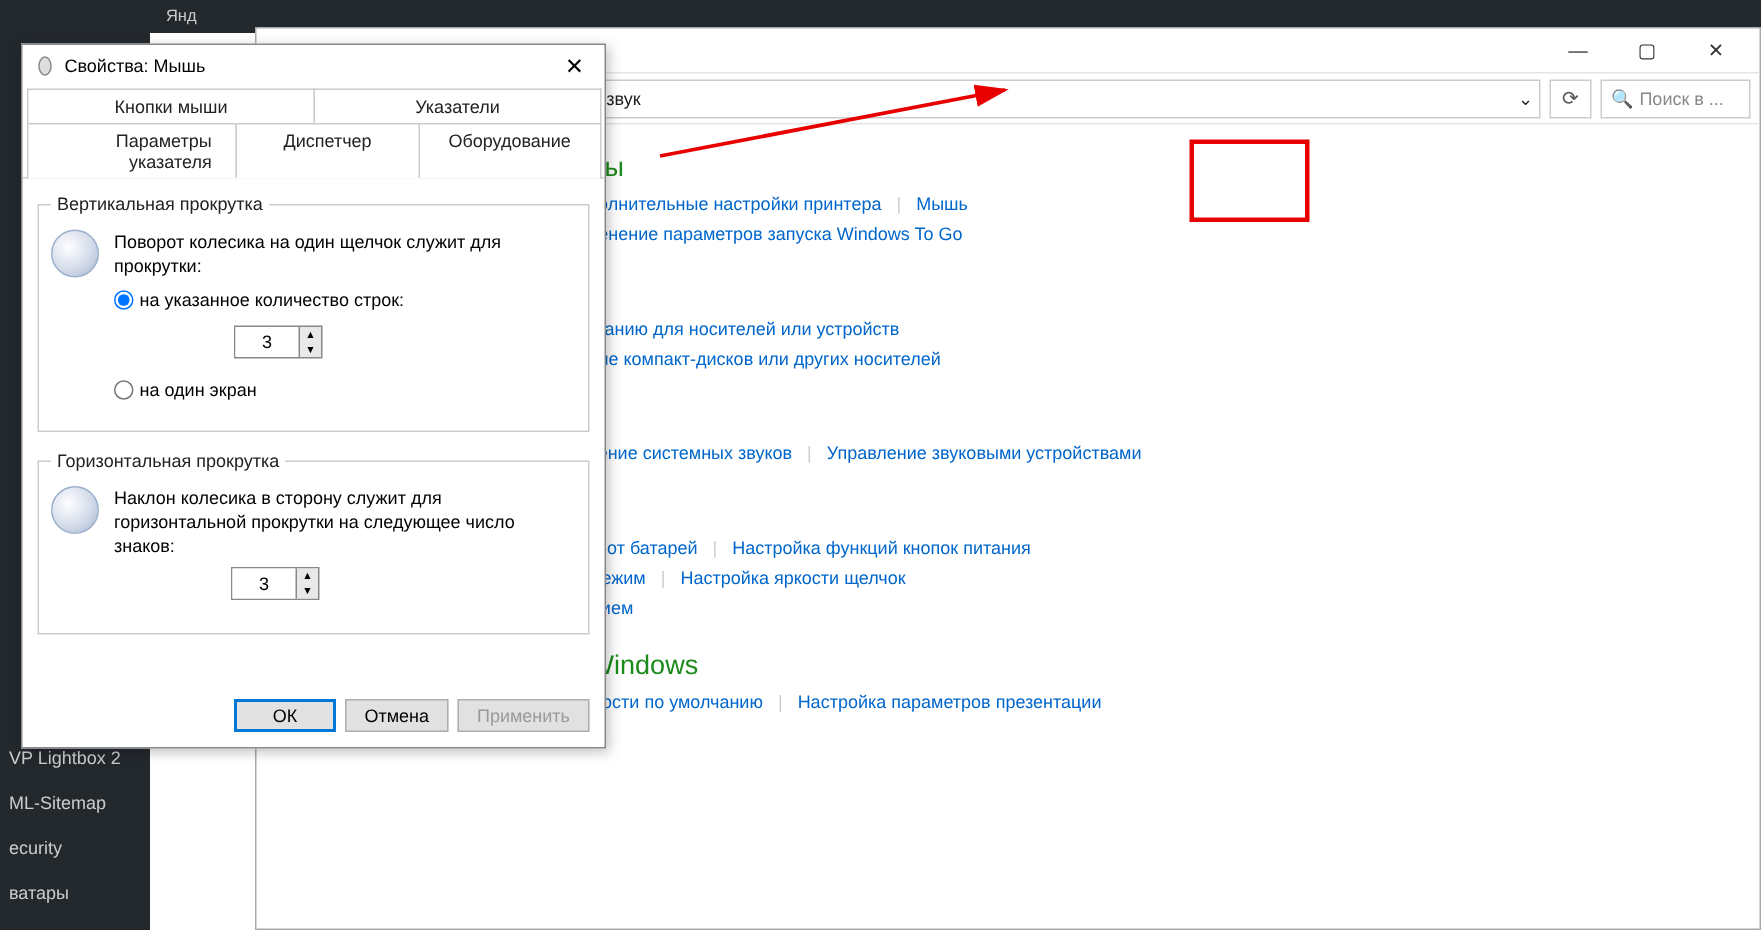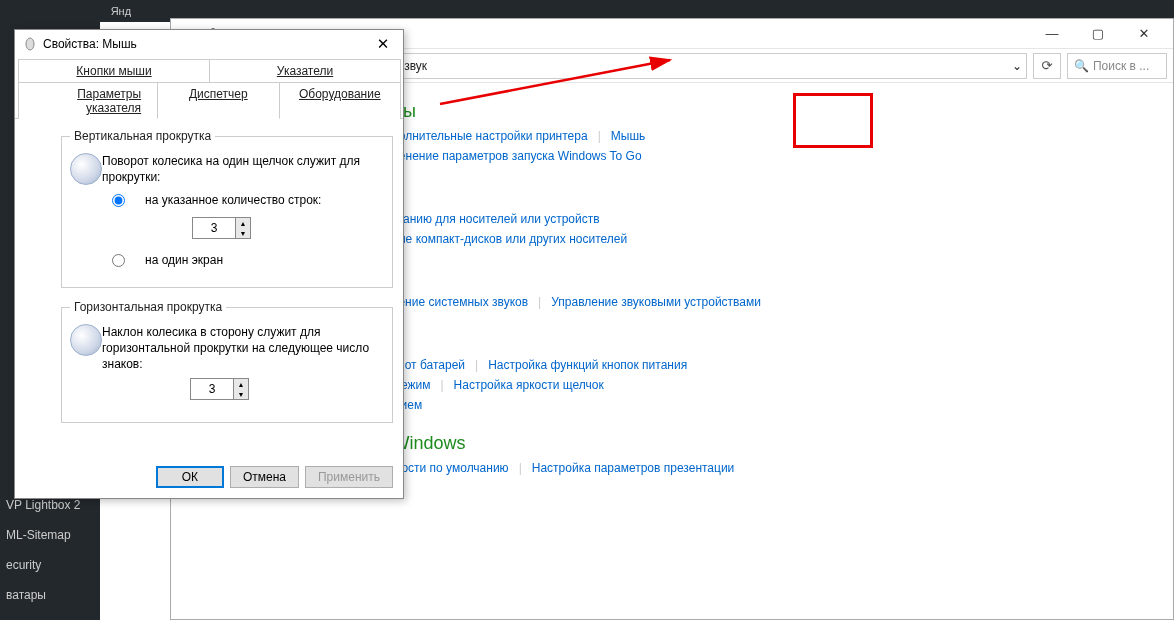--- a/index.html
+++ b/index.html
@@ -36,32 +36,32 @@
   .redbox { position:absolute; border:3px solid #e80000; }
   
   .arrow-svg { position:absolute; pointer-events:none; }
   
   .dlg { position: absolute; left: 14px; top: 29px; width: 390px; height: 470px; background: #fff; border: 1px solid #888; box-shadow: 2px 2px 8px rgba(0,0,0,.25); }
   .dlg-title { height: 28px; display:flex; align-items:center; padding:0 8px; }
   .dlg-title .dico{width:14px;height:14px;margin-right:6px;display:inline-flex;}
   .dlg-title .txt{flex:1;font-size:12px;}
   .dlg-title .close{width:24px;height:24px;border:none;background:transparent;font-size:15px;}
   .dlg-tabs { display:flex; flex-wrap:wrap; border-bottom:1px solid #ccc; padding:0 3px; }
-  .dlg-tabs .tab { border:1px solid #ccc; border-bottom:none; padding:4px 16px; font-size:12px; background:#fff; margin-right:-1px; position:relative; top:1px; color:#222;text-decoration:underline;}
+  .dlg-tabs .tab { border:1px solid #ccc; border-bottom:none; padding:4px 16px; font-size:12px; background:#fff; margin-right:-1px; position:relative; top:1px; color:#222;}
   .dlg-tabs .tab.row1{flex:1;text-align:center;}
   .dlg-tabs .tab.active { background:#fff; border-bottom:1px solid #fff; z-index:2;}
   .dlg-tabs .row{display:flex;width:100%;}
-  .dlg-body { padding:10px 10px 6px;margin-left:36px; }
+  .dlg-body { padding:10px 10px 6px; }
   fieldset.grp { border:1px solid #ccc; padding:10px 8px 14px; margin-bottom:12px; position:relative;}
   fieldset.grp legend { font-size:12px; padding:0 4px; color:#222;}
-  .grp-inner{display:flex;}
+  .grp-inner{display:flex;gap:10px;}
   .wheel-ico{width:32px;height:32px;flex:0 0 32px;border-radius:50%;background:radial-gradient(circle at 35% 35%, #fff, #d0d8e8 60%, #9cb0cc);border:1px solid #9cb0cc;}
   .grp-text{flex:1;font-size:12px;line-height:16px;}
   .radios{margin-top:8px;margin-left:42px;}
-  .radio-row{display:flex;align-items:center;font-size:12px;margin:6px 0;gap:20px;}
+  .radio-row{display:flex;font-size:12px;margin:6px 0;gap:4px;}
   .spin{margin:4px 0 8px 80px; display:inline-flex; border:1px solid #888;}
   .spin input{width:42px;text-align:center;border:none;font-size:12px;padding:2px 0;}
   .spin .btns{display:flex;flex-direction:column;border-left:1px solid #888;}
   .spin .btns button{width:14px;height:10px;border:none;background:#e8e8e8;font-size:7px;line-height:7px;padding:0;}
   .dlg-buttons{position:absolute;bottom:10px;right:10px;display:flex;gap:6px;}
   .dlg-buttons button{min-width:68px;height:22px;font-size:12px;border:1px solid #adadad;background:#e1e1e1;padding:0 12px;}
   .dlg-buttons button.primary{border:2px solid #0078d7;background:#e1e1e1;}
   .dlg-buttons button:disabled{color:#999;}
 </style>
 </head>

